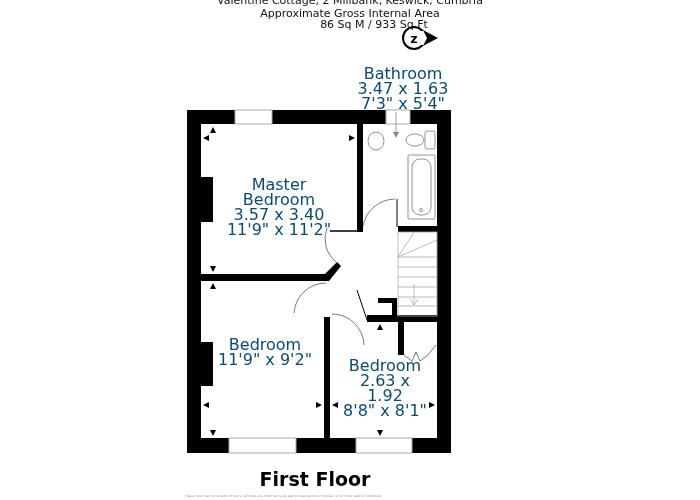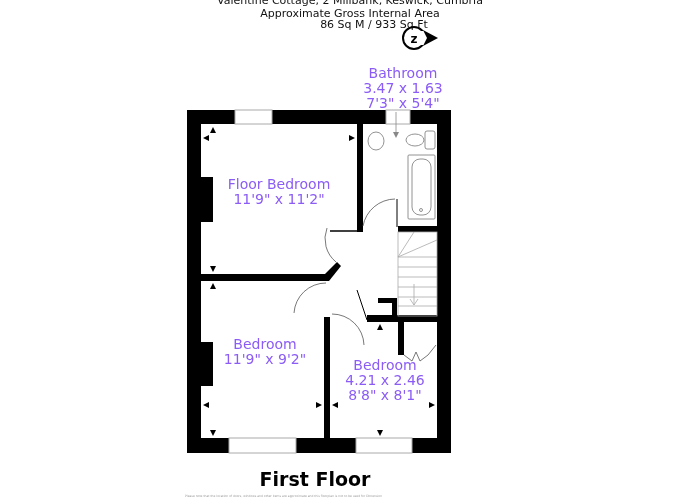--- a/index.html
+++ b/index.html
@@ -2,21 +2,21 @@
 <html><head>
 <meta charset="utf-8">
 <style>
   html, body { margin: 0; padding: 0; background: #ffffff; }
   body { width: 700px; height: 500px; position: relative; overflow: hidden;
          font-family: "DejaVu Sans", sans-serif; color: #000; }
   .hdr { position: absolute; left: 0; width: 700px; text-align: center;
          font-size: 11px; line-height: 12px; color: #111; }
   .compass { position: absolute; left: 401px; top: 25px; }
   .plan { position: absolute; left: 0; top: 0; }
-  .room-label { position: absolute; text-align: center; font-size: 14px; line-height: 15px; color: #8b5cf6; }
+  .room-label { position: absolute; text-align: center; font-size: 16px; line-height: 15px; color: #0c4a6e; }
   .floor-title { position: absolute; left: 0; width: 630px; top: 468px; text-align: center;
                  font-family: "DejaVu Sans", sans-serif; font-weight: bold; font-size: 19px; }
   .disclaimer { position: absolute; left: 185px; top: 494px; width: 330px; font-size: 3px;
                 color: #999; white-space: nowrap; overflow: hidden; }
 </style>
 </head>
 <body>
 
 <div class="hdr" style="top:-5px;">Valentine Cottage, 2 Millbank, Keswick, Cumbria</div>
 <div class="hdr" style="top:8px;">Approximate Gross Internal Area</div>
@@ -120,29 +120,30 @@
   </g>
 </svg>
 
 <div class="room-label" style="left:351px; top:66px; width:104px;">
   <div>Bathroom</div>
   <div>3.47 x 1.63</div>
   <div>7'3" x 5'4"</div>
 </div>
 
 <div class="room-label" style="left:214px; top:177px; width:130px;">
-  <div>Floor Bedroom</div>
+  <div>Master Bedroom</div>
+  <div>3.57 x 3.40</div>
   <div>11'9" x 11'2"</div>
 </div>
 
 <div class="room-label" style="left:215px; top:337px; width:100px;">
   <div>Bedroom</div>
   <div>11'9" x 9'2"</div>
 </div>
 
 <div class="room-label" style="left:340px; top:358px; width:90px;">
   <div>Bedroom</div>
-  <div>4.21 x 2.46</div>
+  <div>2.63 x 1.92</div>
   <div>8'8" x 8'1"</div>
 </div>
 
 <div class="floor-title">First  Floor</div>
 <div class="disclaimer">Please note that the location of doors, windows and other items are approximate and this floorplan is not to be used for Dimension</div>
 
 </body></html>

